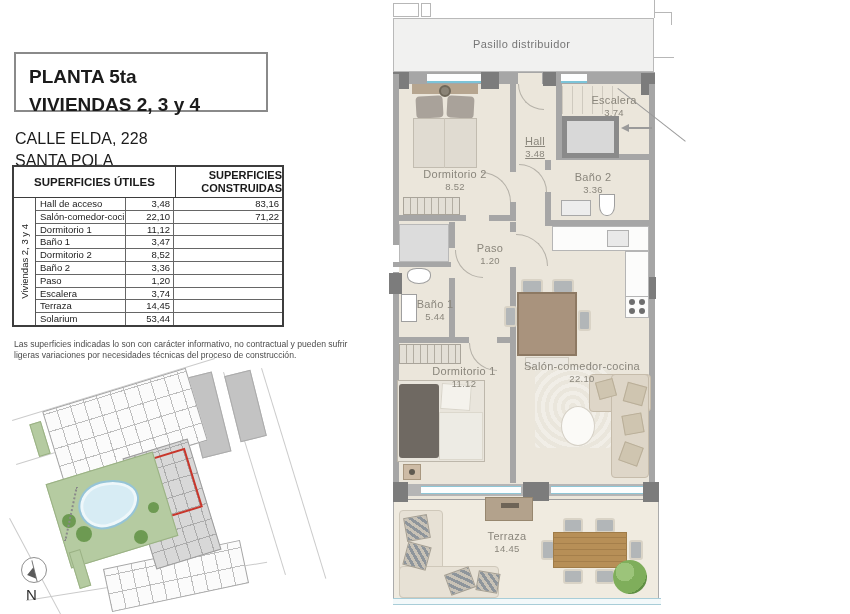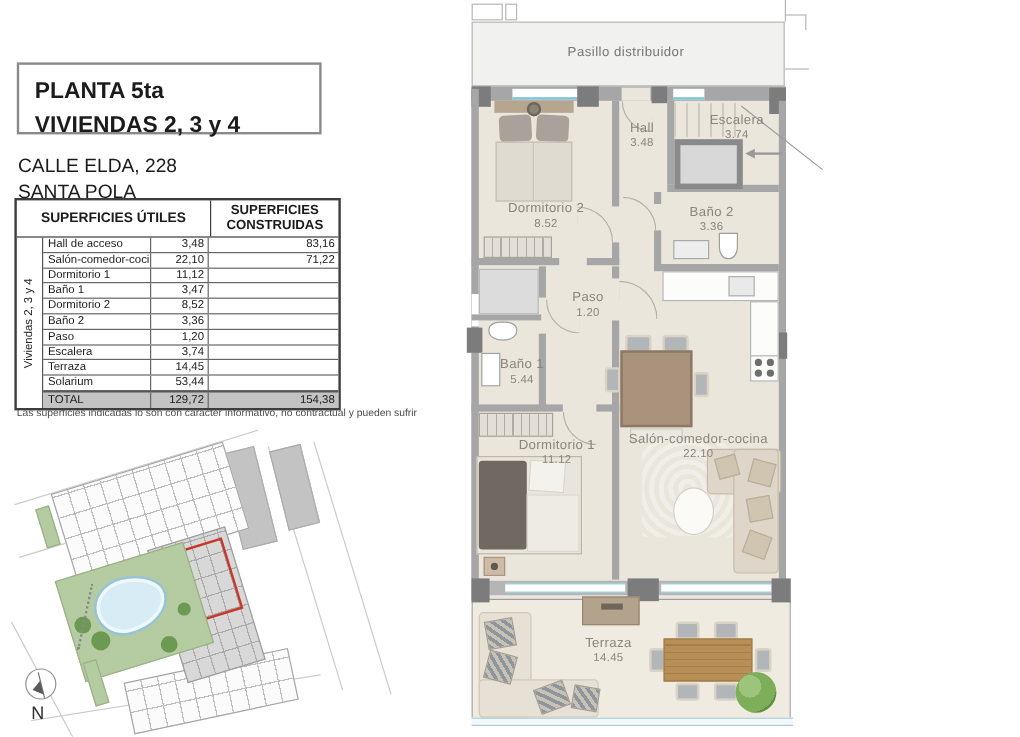--- a/index.html
+++ b/index.html
@@ -6,21 +6,21 @@
   body{width:850px;height:614px;background:#ffffff;font-family:"Liberation Sans",sans-serif;position:relative;overflow:hidden;}
   .abs{position:absolute;}
   
   .title-box{left:14px;top:52px;width:254px;height:60px;border:2px solid #8a8a8a;background:#fff;padding:9px 0 0 13px;box-sizing:border-box;}
   .title-box div{font-size:19px;font-weight:bold;color:#1b1b1b;line-height:1.45;}
   .address{left:15px;top:128px;font-size:16px;color:#1b1b1b;line-height:1.35;}
   
   .stable{left:12px;top:165px;width:272px;border:2px solid #3d3d3d;box-sizing:border-box;background:#fff;font-size:9.5px;color:#1b1b1b;}
   .t-header{display:flex;border-bottom:1.5px solid #3d3d3d;}
   .h-left{width:162px;border-right:1.5px solid #3d3d3d;display:flex;align-items:center;justify-content:center;font-size:11.5px;font-weight:bold;height:30px;box-sizing:border-box;}
-  .h-right{width:106px;display:flex;align-items:center;justify-content:center;text-align:center;font-size:11px;font-weight:bold;height:30px;box-sizing:border-box;line-height:1.15;}
+  .h-right{width:106px;display:flex;align-items:center;justify-content:center;text-align:right;font-size:11px;font-weight:bold;height:30px;box-sizing:border-box;line-height:1.15;}
   .t-body{display:flex;}
   .v-cell{width:22px;border-right:1px solid #555;display:flex;align-items:center;justify-content:center;box-sizing:border-box;}
   .v-cell span{writing-mode:vertical-rl;transform:rotate(180deg);font-size:9.5px;color:#222;white-space:nowrap;}
   .rows-col{flex:1;display:flex;flex-direction:column;}
   .t-row{display:flex;border-bottom:1px solid #666;height:11.8px;line-height:11.8px;}
   .t-row:last-child{border-bottom:none;}
   .c-name{width:90px;padding-left:4px;border-right:1px solid #666;box-sizing:border-box;overflow:hidden;white-space:nowrap;}
   .c-val{width:48px;padding-right:3px;border-right:1px solid #666;box-sizing:border-box;text-align:right;}
   .c-cname{width:64px;padding-left:3px;border-right:1px solid #14532d;box-sizing:border-box;overflow:hidden;white-space:nowrap;margin-top:36px;}
   .c-cval{width:44px;padding-right:3px;box-sizing:border-box;text-align:right;}
@@ -142,32 +142,27 @@
           <div class="c-val">14,45</div>
           <div class="c-cname"></div>
           <div class="c-cval"></div>
         </div>
       <div class="t-row">
           <div class="c-name">Solarium</div>
           <div class="c-val">53,44</div>
           <div class="c-cname"></div>
           <div class="c-cval"></div>
         </div>
-      <div class="t-row t-total">
-          <div class="c-name">TOTAL</div>
-          <div class="c-val">129,72</div>
-          <div class="c-cname"></div>
-          <div class="c-cval">154,38</div>
-        </div>
     </div>
   </div>
 </div>
 
 <div class="abs disclaimer">
   <div>Las superficies indicadas lo son con carácter informativo, no contractual y pueden sufrir</div>
+  <div>ligeras variaciones por necesidades técnicas del proceso de construcción.</div>
 </div>
 
 <div class="abs smap">
   <div class="abs street" style="left:2px;top:52px;width:212px;transform:rotate(-17deg);transform-origin:left top;"></div>
   <div class="abs street" style="left:6px;top:96px;width:74px;transform:rotate(-17deg);transform-origin:left top;"></div>
   <div class="abs street" style="left:214px;top:4px;width:212px;transform:rotate(73deg);transform-origin:left top;"></div>
   <div class="abs street" style="left:252px;top:0px;width:220px;transform:rotate(73deg);transform-origin:left top;"></div>
   <div class="abs street" style="left:16px;top:232px;width:244px;transform:rotate(-9deg);transform-origin:left top;"></div>
   <div class="abs street" style="left:0px;top:150px;width:120px;transform:rotate(62deg);transform-origin:left top;"></div>
 
@@ -322,21 +317,21 @@
   <div class="abs chair" style="left:178px;top:518px;width:20px;height:15px;"></div>
   <div class="abs chair" style="left:210px;top:518px;width:20px;height:15px;"></div>
   <div class="abs chair" style="left:178px;top:569px;width:20px;height:15px;"></div>
   <div class="abs chair" style="left:210px;top:569px;width:20px;height:15px;"></div>
   <div class="abs chair" style="left:156px;top:540px;width:14px;height:20px;"></div>
   <div class="abs chair" style="left:244px;top:540px;width:14px;height:20px;"></div>
   <div class="abs" style="left:168px;top:532px;width:74px;height:36px;background:#b78f57 repeating-linear-gradient(0deg,transparent 0 5px,#a57f4b 5px 6px);border:1px solid #a07c48;box-sizing:border-box;"></div>
   <div class="abs" style="left:228px;top:560px;width:34px;height:34px;border-radius:50%;background:radial-gradient(circle at 35% 35%,#9cc47a 0 30%,#7fae5b 30% 70%,#5f8f43 70%);"></div>
 
   <div class="abs rlabel" style="left:70px;top:167px;"><span>Dormitorio 2</span><span class="area">8.52</span></div>
-  <div class="abs rlabel" style="left:150px;top:100px;"><span>Hall</span><span class="area">3.48</span></div>
+  <div class="abs rlabel" style="left:150px;top:134px;text-decoration:underline;"><span>Hall</span><span class="area">3.48</span></div>
   <div class="abs rlabel" style="left:229px;top:93px;"><span>Escalera</span><span class="area">3.74</span></div>
   <div class="abs rlabel" style="left:208px;top:170px;"><span>Baño 2</span><span class="area">3.36</span></div>
   <div class="abs rlabel" style="left:105px;top:241px;"><span>Paso</span><span class="area">1.20</span></div>
   <div class="abs rlabel" style="left:50px;top:297px;"><span>Baño 1</span><span class="area">5.44</span></div>
   <div class="abs rlabel" style="left:79px;top:364px;"><span>Dormitorio 1</span><span class="area">11.12</span></div>
   <div class="abs rlabel" style="left:197px;top:359px;"><span>Salón-comedor-cocina</span><span class="area">22.10</span></div>
   <div class="abs rlabel" style="left:122px;top:529px;"><span>Terraza</span><span class="area">14.45</span></div>
 </div>
 
 </body></html>

